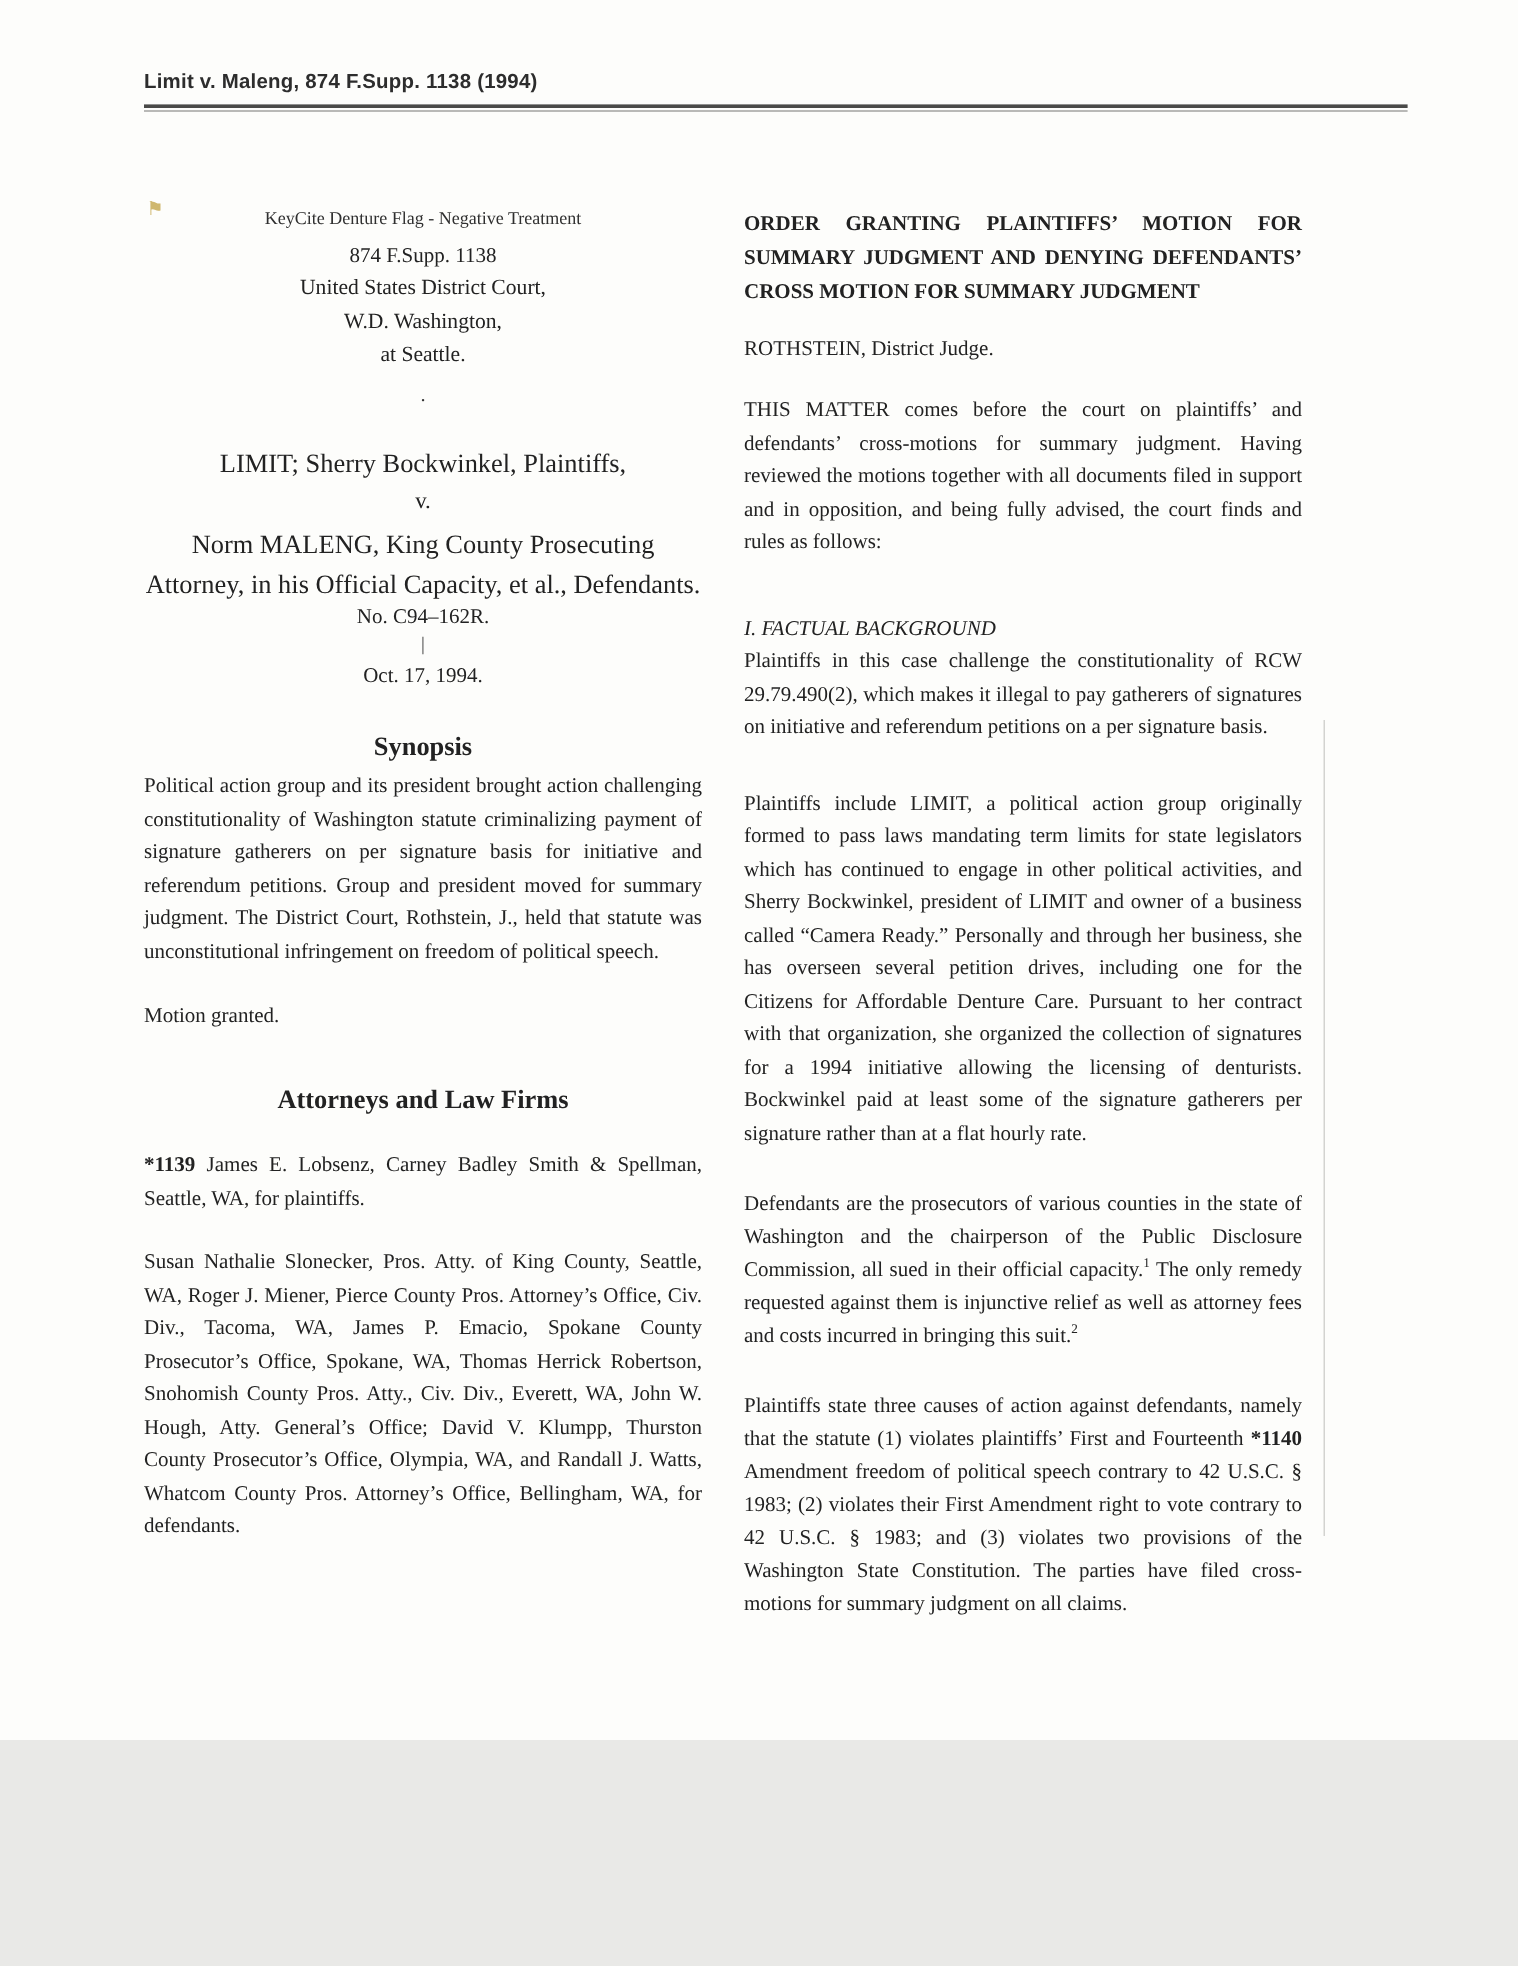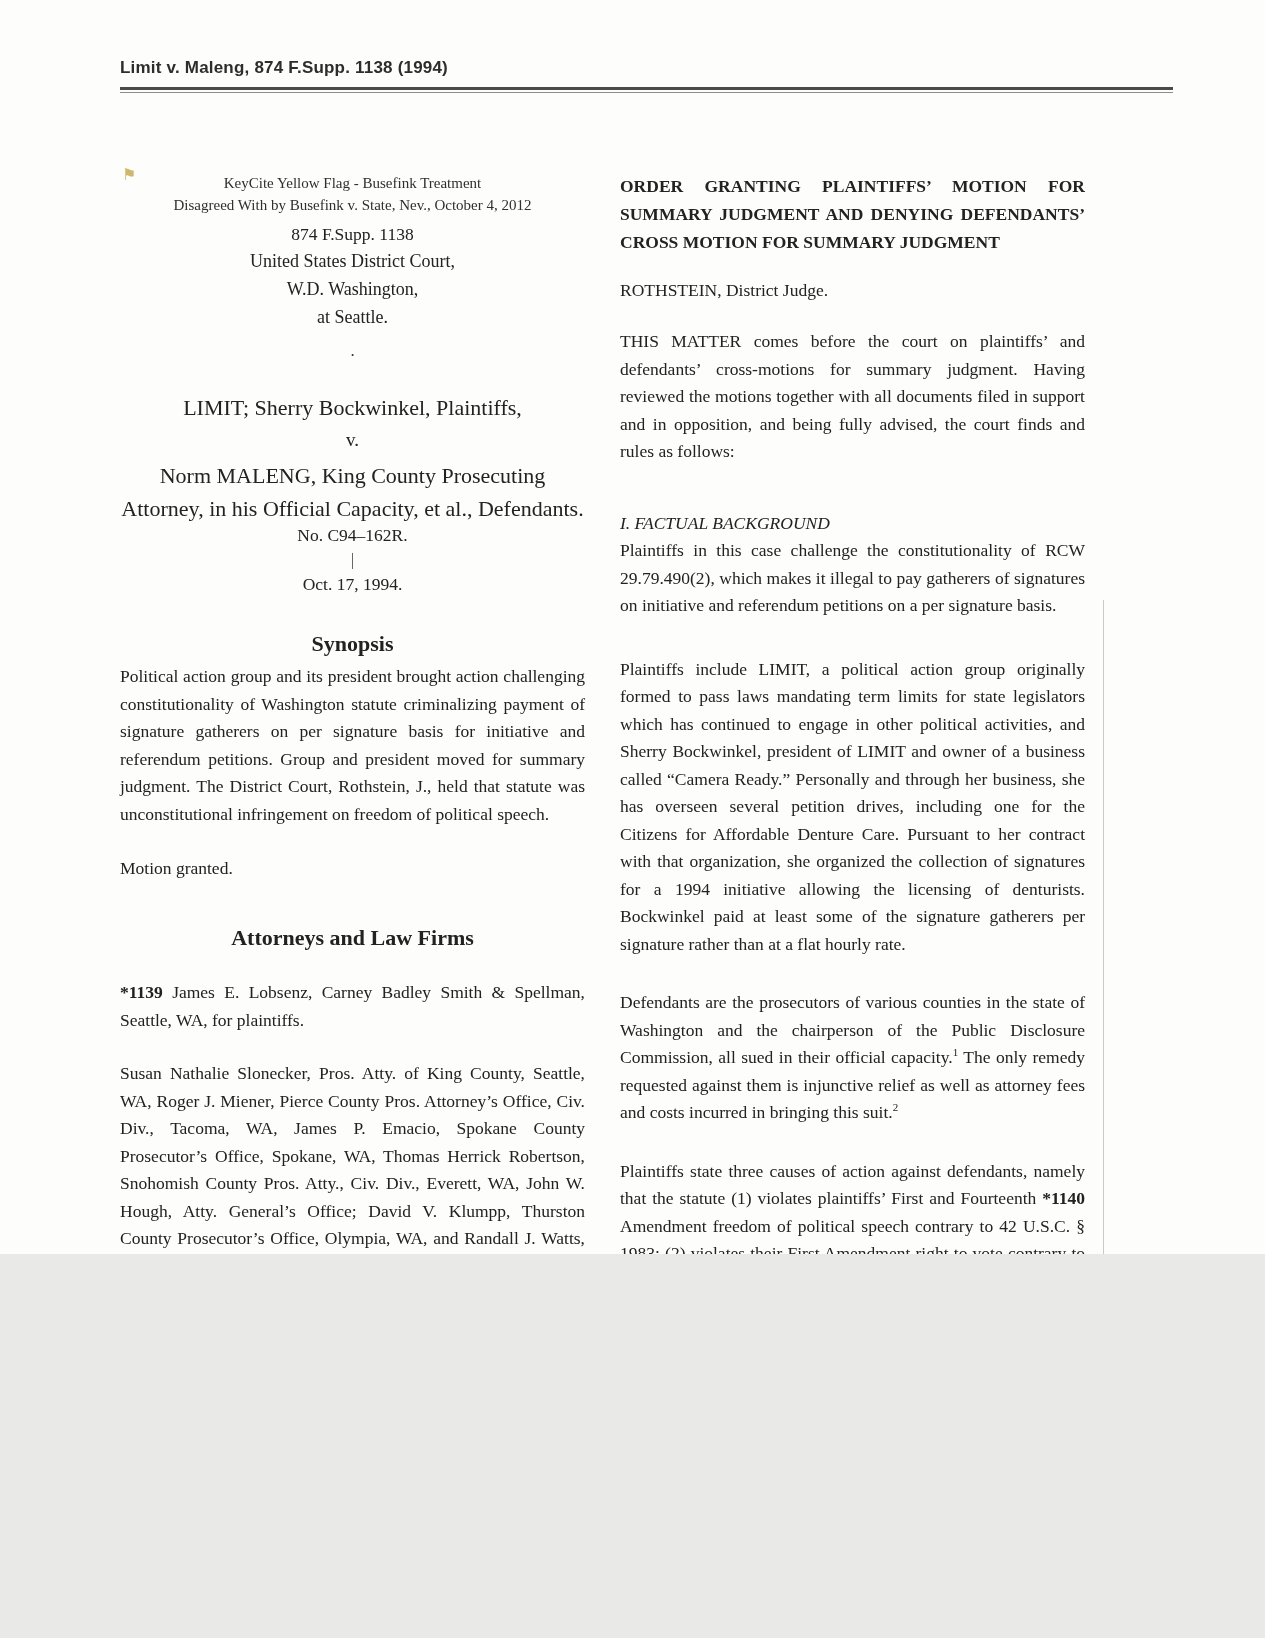--- a/index.html
+++ b/index.html
@@ -1,18 +1,18 @@
 <!DOCTYPE html>
 <html><head>
 <meta charset="utf-8">
 <style>
   html,body { margin:0; padding:0; background:#e9e9e7; }
   .page {
     position:relative;
-    width:1265px; height:1254px;
+    width:1265px; height:1450px;
     margin:0 auto;
     background:#fdfdfb;
     font-family:"Liberation Serif", serif;
     color:#222;
     overflow:hidden;
   }
   
   .header { position:absolute; top:58px; left:120px; right:92px; }
   .header-citation {
     font-family:"Liberation Sans", sans-serif;
@@ -84,22 +84,21 @@
       <div class="thin"></div>
     </div>
   </div>
 
   <div class="content">
 
     <div class="col">
 
       <div class="keycite">
         <span class="keycite-flag">⚑</span>
-        <div>KeyCite Yellow Flag - Busefink Treatment</div>
-        <div>Disagreed With by Busefink v. State, Nev., October 4, 2012</div>
+        <div>KeyCite Denture Flag - Negative Treatment</div>
       </div>
 
       <div class="reporter center">874 F.Supp. 1138</div>
 
       <div class="court-block center">
         <div>United States District Court,</div>
         <div>W.D. Washington,</div>
         <div>at Seattle.</div>
       </div>
 

